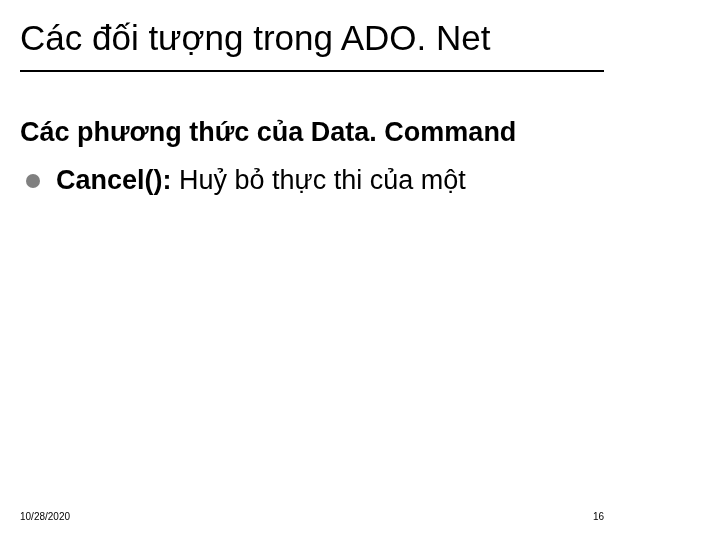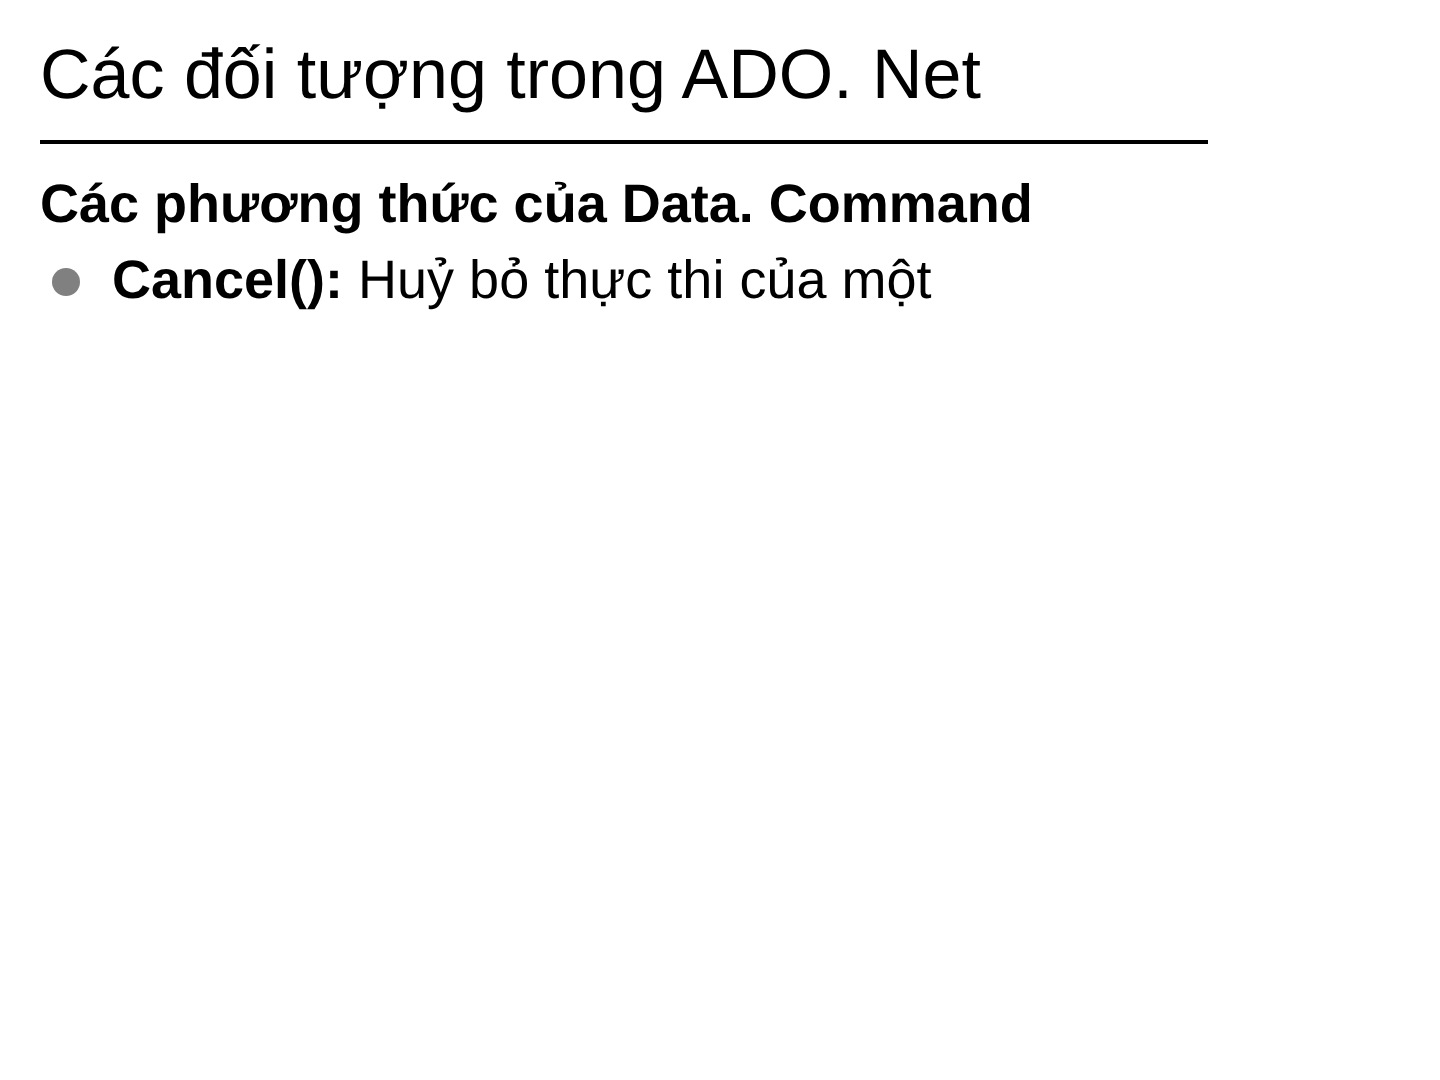--- a/index.html
+++ b/index.html
@@ -25,36 +25,36 @@
     font-weight: 400;
     padding: 18px 20px 8px 20px;
     letter-spacing: 0px;
   }
   .hr {
     border: none;
     border-top: 2px solid #000000;
     margin: 4px 20px 0 20px;
   }
   .body {
-    padding: 14px 20px 0 20px;
+    padding: 44px 20px 0 20px;
     font-size: 27px;
     line-height: 1.25;
   }
   .subtitle {
     font-weight: 700;
   }
   ul.list {
     list-style: none;
     margin: 0;
     padding: 0;
   }
   ul.list li {
     position: relative;
     padding-left: 36px;
-    margin-top: 4px;
+    margin-top: 14px;
   }
   ul.list li::before {
     content: "";
     position: absolute;
     left: 6px;
     top: 10px;
     width: 14px;
     height: 14px;
     background: #808080;
     border-radius: 50%;
@@ -83,14 +83,18 @@
   <div class="body">
     <div class="subtitle">Các phương thức của Data. Command</div>
 
     <ul class="list">
       <li>
         <span class="method">Cancel(): </span><span>Huỷ bỏ thực thi của một</span><br>
       </li>
     </ul>
   </div>
 
+  <div class="footer">
+    <span>10/28/2020</span>
+    <span>16</span>
+  </div>
 
 </div>
 
 </body></html>

